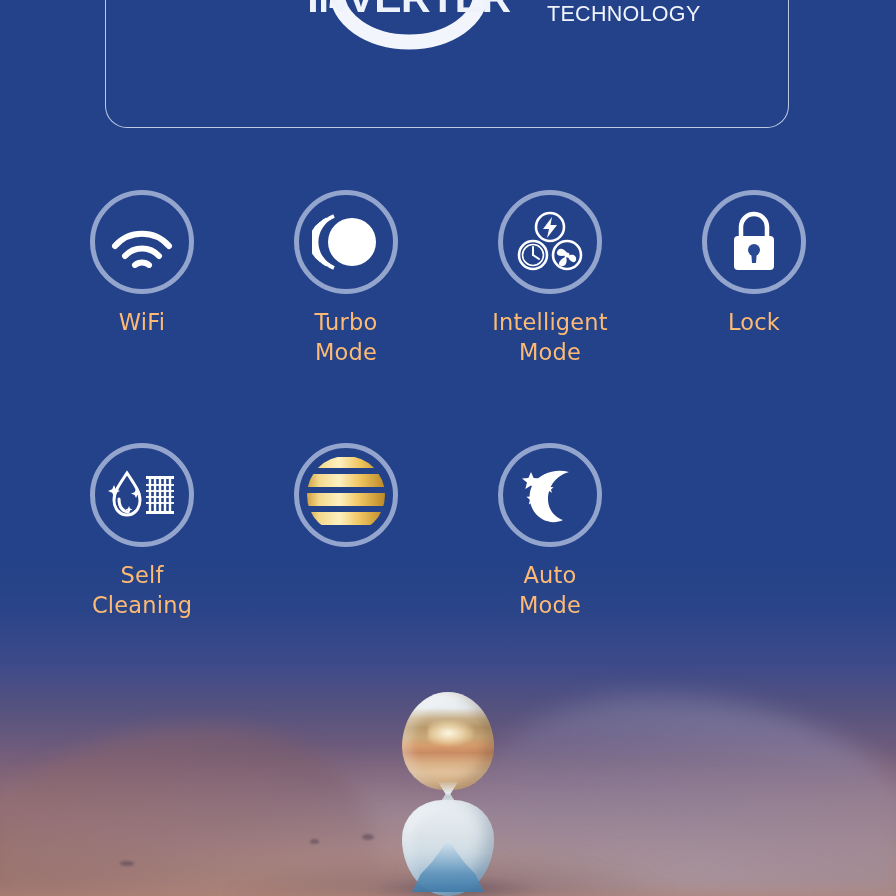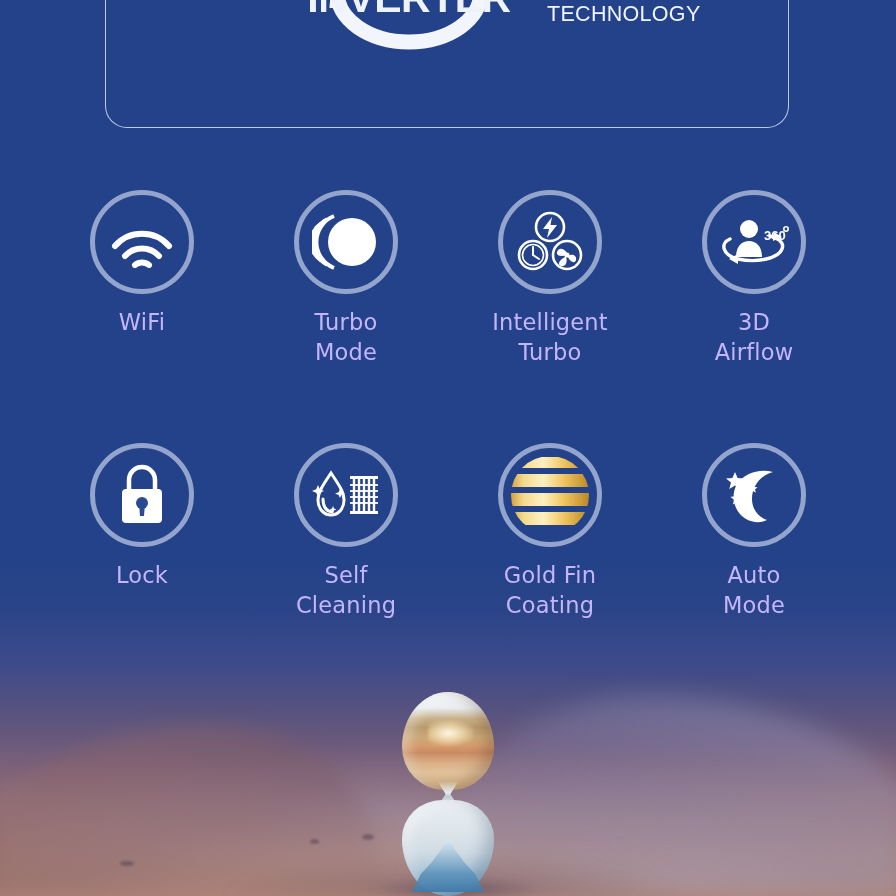--- a/index.html
+++ b/index.html
@@ -103,21 +103,21 @@
   .circle{
     width:104px;height:104px;border-radius:50%;
     border:5px solid #93a4cd;
     box-sizing:border-box;
     display:flex;align-items:center;justify-content:center;
     position:relative;
   }
   .feature-label{
     margin-top:14px;
     text-align:center;
-    color:#c4b5fd;
+    color:#fdba74;
     font-family:"DejaVu Sans","Liberation Sans",sans-serif;
     font-size:22.5px;
     font-weight:400;
     line-height:1.32;
     letter-spacing:.2px;
     white-space:pre-line;
   }
 
   
   .hourglass{
@@ -246,41 +246,23 @@
           <circle cx="51" cy="46" r="14" fill="none" stroke="#fff" stroke-width="2.6"></circle>
           <g fill="#fff">
             <path d="M51,44 C47,38 42,39 41,43 C40,47 45,48 51,46 Z"></path>
             <path d="M52,47 C57,44 61,47 60,51 C59,55 54,53 52,48 Z"></path>
             <path d="M50,48 C52,54 49,58 45,57 C41,56 43,51 49,48 Z"></path>
             <circle cx="51" cy="46" r="2.6"></circle>
           </g>
         </svg>
       </div>
       <div class="feature-label">Intelligent
-Turbo</div>
-    </div>
-
-    <div class="feature">
-      <div class="circle">
-        <svg width="76" height="58" viewBox="0 0 76 58">
-
-          <path d="M14,26 C4,30 6,42 22,46 C40,50 62,46 66,36 C69,29 60,24 54,23" fill="none" stroke="#fff" stroke-width="3.4" stroke-linecap="round"></path>
-          <path d="M22,41 L13,46 L22,51 Z" fill="#fff"></path>
-          <path d="M58,19 L66,24 L57,28 Z" fill="#fff"></path>
-
-          <circle cx="33" cy="16" r="9" fill="#fff"></circle>
-          <path d="M20,44 C20,33 26,28 33,28 C40,28 46,33 46,44 Z" fill="#fff"></path>
-
-          <text x="48" y="27" font-family="Liberation Sans, sans-serif" font-size="13" font-weight="700" fill="#fff">360</text>
-          <circle cx="70" cy="16" r="2.2" fill="none" stroke="#fff" stroke-width="1.6"></circle>
-        </svg>
-      </div>
-      <div class="feature-label">3D
-Airflow</div>
-    </div>
+Mode</div>
+    </div>
+
 
     <div class="feature">
       <div class="circle">
         <svg width="58" height="66" viewBox="0 0 58 66">
           <path d="M16,28 L16,18 A13,13 0 0 1 42,18 L42,28" fill="none" stroke="#fff" stroke-width="4.5"></path>
           <rect x="9" y="27" width="40" height="34" rx="4" fill="#fff"></rect>
           <circle cx="29" cy="41" r="6" fill="#2b4a94"></circle>
           <path d="M26,41 L32,41 L31,54 L27,54 Z" fill="#2b4a94"></path>
         </svg>
       </div>
@@ -335,22 +317,20 @@
               </clipPath>
           </defs>
           <g clip-path="url(#cclip)">
             <rect x="0" y="4" width="84" height="11" fill="url(#goldg)"></rect>
             <rect x="0" y="21" width="84" height="13" fill="url(#goldg)"></rect>
             <rect x="0" y="40" width="84" height="13" fill="url(#goldg)"></rect>
             <rect x="0" y="59" width="84" height="13" fill="url(#goldg)"></rect>
           </g>
         </svg>
       </div>
-      <div class="feature-label">Gold Fin
-Coating</div>
     </div>
 
     <div class="feature">
       <div class="circle">
         <svg width="66" height="66" viewBox="0 0 66 66">
           <path d="M52,10 C40,13 31,24 31,37 C31,47 37,55 46,58 C40,61 32,61 25,57 C13,50 9,34 16,22 C23,11 39,6 52,10 Z" fill="#fff"></path>
           <path d="M14,10 l2.6,6 l6.4,.4 l-5,4.2 l1.7,6.3 l-5.7,-3.5 l-5.7,3.5 l1.7,-6.3 l-5,-4.2 l6.4,-.4 Z" fill="#fff"></path>
           <path d="M16,30 l1.9,4.4 l4.7,.3 l-3.6,3.1 l1.2,4.6 l-4.2,-2.6 l-4.2,2.6 l1.2,-4.6 l-3.6,-3.1 l4.7,-.3 Z" fill="#fff"></path>
           <path d="M32,22 l1.3,3.1 l3.3,.2 l-2.6,2.2 l.9,3.3 l-2.9,-1.8 l-2.9,1.8 l.9,-3.3 l-2.6,-2.2 l3.3,-.2 Z" fill="#fff"></path>
         </svg>

